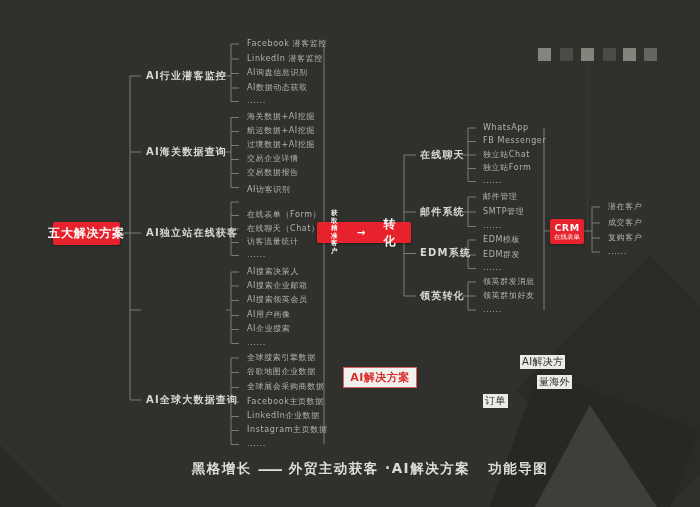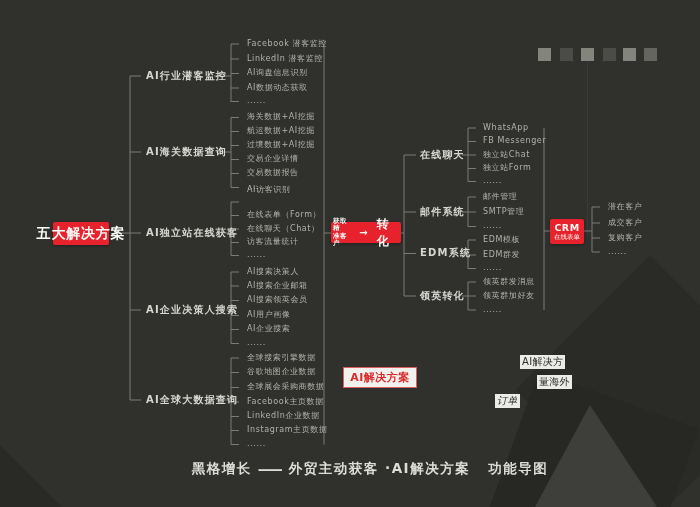--- a/index.html
+++ b/index.html
@@ -27,40 +27,40 @@
   
   svg.connectors{position:absolute;left:0;top:0;width:700px;height:507px;}
   svg.connectors line{stroke:#7b7c76;stroke-width:1;}
   
   .c{position:absolute;height:12px;line-height:12px;font-size:8px;letter-spacing:.6px;
      color:#b2b3ad;white-space:nowrap;}
   .lbl{position:absolute;height:16px;line-height:16px;font-size:10px;font-weight:bold;
      letter-spacing:1.2px;color:#d6d7d1;white-space:nowrap;}
   .redbox{position:absolute;background:#e7222c;color:#fafaf7;display:flex;
      align-items:center;justify-content:center;border-radius:2px;box-shadow:0 1px 3px rgba(0,0,0,.35);}
-  .root{left:53px;top:222px;width:56px;height:23px;font-size:14px;font-weight:bold;letter-spacing:.8px;white-space:nowrap;}
-  .mid{left:331px;top:222px;width:66px;height:21px;gap:9px;padding:0 2px;}
+  .root{left:53px;top:222px;width:67px;height:23px;font-size:12px;font-weight:bold;letter-spacing:.8px;white-space:nowrap;}
+  .mid{left:317px;top:222px;width:66px;height:21px;gap:18px;padding:0 14px;}
   .mid-small{display:flex;flex-direction:column;font-size:6.5px;line-height:7.5px;
      font-weight:bold;letter-spacing:.5px;text-align:left;}
   .mid-arrow{font-size:10px;font-weight:bold;line-height:10px;}
   .mid-big{font-size:12px;font-weight:bold;letter-spacing:1.5px;}
   .crm{left:550px;top:219px;width:34px;height:25px;flex-direction:column;line-height:1;}
   .crm-l1{font-size:9.5px;font-weight:bold;letter-spacing:.5px;}
   .crm-l2{font-size:6.5px;margin-top:1.5px;}
   
   .badge{position:absolute;left:343px;top:367px;width:74px;height:21px;
      background:#f1f1ed;border:1px solid rgba(214,70,70,.85);box-sizing:border-box;
      display:flex;align-items:center;justify-content:center;
      color:#d92b2b;font-size:11px;font-weight:bold;letter-spacing:.5px;}
   .hl{position:absolute;background:#ebebe7;color:#2c2d29;font-size:10px;
      height:14px;line-height:14px;padding:0 2px;white-space:nowrap;letter-spacing:.3px;}
   .hl1{left:520px;top:355px;}
   .hl2a{left:424px;top:375px;}
   .hl2b{left:537px;top:375px;text-align:center;}
-  .hl3{left:495px;top:394px;font-style:italic;}
+  .hl3{left:483px;top:394px;}
   
   .caption{position:absolute;left:0;top:460px;width:700px;display:flex;
      justify-content:center;align-items:center;color:#dcddd7;font-weight:bold;
      font-size:13.5px;letter-spacing:1.5px;white-space:nowrap;margin-left:20px;}
   .caption .dash{letter-spacing:-2px;margin:0 8px 0 6px;}
   .caption .gap{display:inline-block;width:18px;}
 </style>
 </head>
 <body>
 
@@ -177,21 +177,20 @@
     <line x1="592" y1="223" x2="600" y2="223"></line>
     <line x1="592" y1="238" x2="600" y2="238"></line>
     <line x1="592" y1="252" x2="600" y2="252"></line>
   </svg>
 
   <div class="redbox root">五大解决方案</div>
 
   <div class="lbl" style="left:146px;top:68px">AI行业潜客监控</div>
   <div class="lbl" style="left:146px;top:144px">AI海关数据查询</div>
   <div class="lbl" style="left:146px;top:225px">AI独立站在线获客</div>
-  <div class="lbl" style="left:146px;top:302px">AI企业决策人搜索</div>
   <div class="lbl" style="left:146px;top:392px">AI全球大数据查询</div>
 
   <div class="c" style="left:247px;top:38px">Facebook 潜客监控</div>
   <div class="c" style="left:247px;top:53px">LinkedIn 潜客监控</div>
   <div class="c" style="left:247px;top:67px">AI询盘信息识别</div>
   <div class="c" style="left:247px;top:82px">AI数据动态获取</div>
   <div class="c" style="left:247px;top:95px">......</div>
 
   <div class="c" style="left:247px;top:111px">海关数据+AI挖掘</div>
   <div class="c" style="left:247px;top:125px">航运数据+AI挖掘</div>

